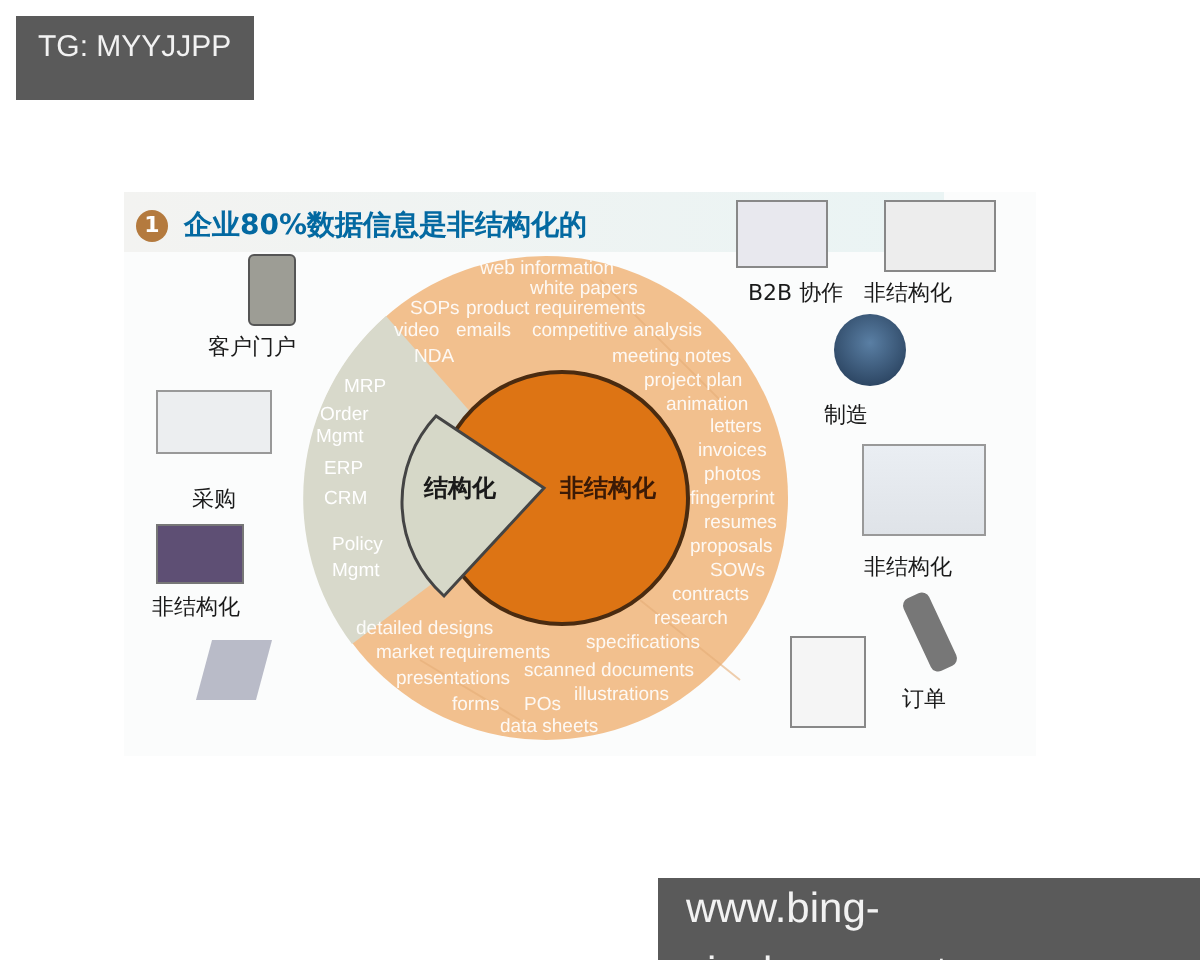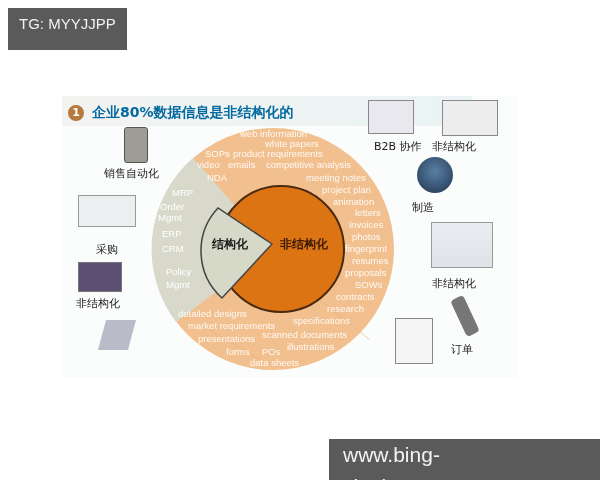--- a/index.html
+++ b/index.html
@@ -81,21 +81,21 @@
     <text x="162" y="252">CRM</text>
     <text x="166" y="275">Policy</text>
     <text x="166" y="288">Mgmt</text>
   </g>
 
   <text x="212" y="248" font-size="12" font-weight="bold" fill="#1a1a1a" style="font-family:'DejaVu Sans',sans-serif">结构化</text>
   <text x="280" y="248" font-size="12" font-weight="bold" fill="#3b1a06" style="font-family:'DejaVu Sans',sans-serif">非结构化</text>
 </svg>
 
 <div class="ic" style="left:124px;top:127px;width:22px;height:34px;background:#9d9d95;border:1px solid #555;border-radius:3px;"></div>
-<div class="lbl" style="left:104px;top:166px;">销售自动化</div>
+<div class="lbl" style="left:104px;top:166px;">客户门户</div>
 
 <div class="ic" style="left:78px;top:195px;width:56px;height:30px;background:#eceef0;border:1px solid #999;"></div>
 <div class="lbl" style="left:96px;top:230px;margin-top:12px;">采购</div>
 
 <div class="ic" style="left:78px;top:262px;width:42px;height:28px;background:#5e4f74;border:1px solid #777;"></div>
 <div class="lbl" style="left:76px;top:296px;">非结构化</div>
 
 <div class="ic" style="left:102px;top:320px;width:30px;height:30px;background:#b9bbc8;transform:skew(-15deg);"></div>
 
 <div class="ic" style="left:368px;top:100px;width:44px;height:32px;background:#e8e8ee;border:1px solid #888;"></div>

